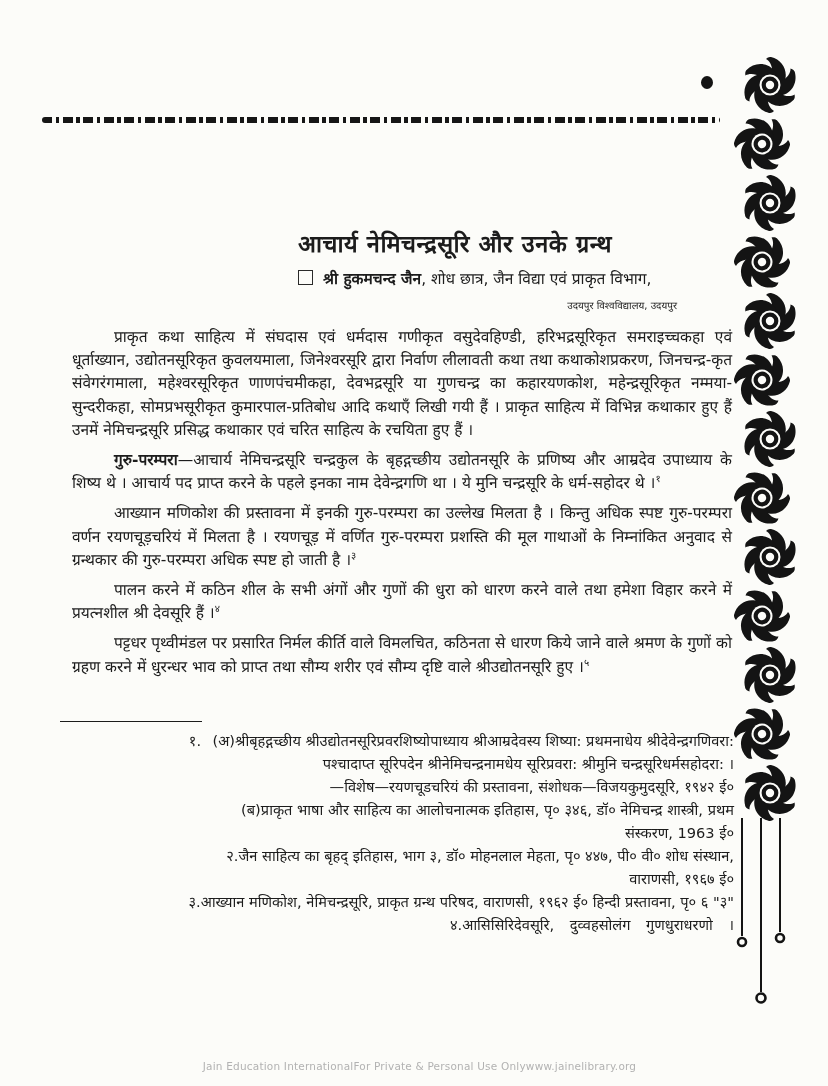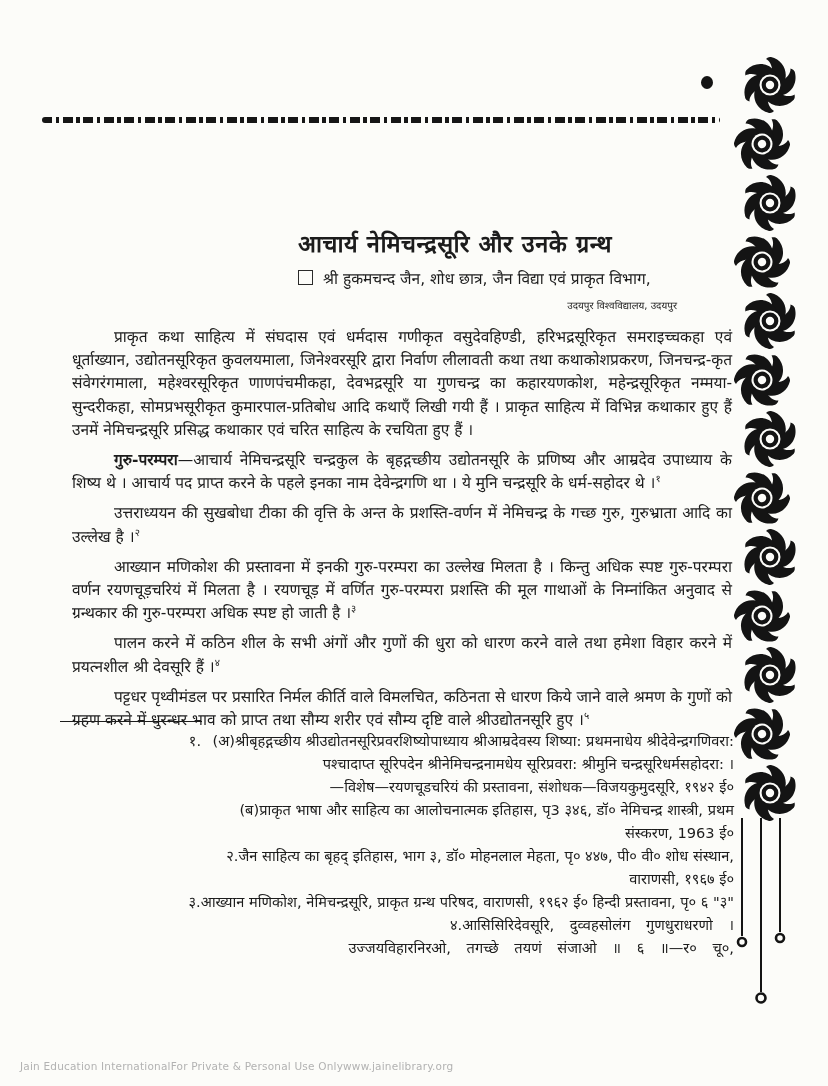--- a/index.html
+++ b/index.html
@@ -32,21 +32,21 @@
   .header-block{position:absolute;left:298px;top:228px;width:426px;}
   .doc-title{
     font-size:23.5px;font-weight:bold;letter-spacing:0.5px;
     line-height:32px;white-space:nowrap;
   }
   .byline{margin-top:8px;font-size:15.5px;line-height:22px;white-space:nowrap;}
   .checkbox{
     display:inline-block;width:13px;height:13px;
     border:1.8px solid #2a2a2a;vertical-align:-1px;margin-right:10px;
   }
-  .author-name{font-weight:normal;}
+  .author-name{font-weight:bold;}
   .affiliation{
     margin-top:5px;font-size:10px;line-height:22px;
     text-align:right;padding-right:47px;
   }
   
   .main-text{
     position:absolute;left:72px;top:326px;width:660px;
     font-size:15.5px;line-height:23.2px;text-align:justify;
   }
   .main-text p{margin:0 0 7px 0;text-indent:42px;}
@@ -67,21 +67,21 @@
   .fs{display:inline-block;width:34px;}
   .ind44{padding-left:44px;}
   .ind78{padding-left:78px;}
   .ind100{padding-left:100px;}
   .ind103{padding-left:103px;}
   .ind233{padding-left:233px;}
   .verse{word-spacing:11px;}
   
   .footer{
     position:absolute;left:0;bottom:14px;width:828px;
-    display:flex;justify-content:flex-start;align-items:center;
+    display:flex;justify-content:center;align-items:center;
     box-sizing:border-box;padding:0 9px 0 20px;
     font-size:10.5px;color:#b2b2b2;letter-spacing:0.2px;
   }
 </style>
 </head>
 <body>
 
 <div id="page">
 
   <div class="corner-dot"></div>
@@ -128,46 +128,44 @@
     <div class="doc-title">आचार्य नेमिचन्द्रसूरि और उनके ग्रन्थ</div>
     <div class="byline">
       <span class="checkbox"></span><span class="author-name">श्री हुकमचन्द जैन</span><span>, शोध छात्र, जैन विद्या एवं प्राकृत विभाग,</span>
     </div>
     <div class="affiliation">उदयपुर विश्वविद्यालय, उदयपुर</div>
   </div>
 
   <div class="main-text">
     <p><span>प्राकृत कथा साहित्य में संघदास एवं धर्मदास गणीकृत वसुदेवहिण्डी, हरिभद्रसूरिकृत समराइच्चकहा एवं धूर्ताख्यान, उद्योतनसूरिकृत कुवलयमाला, जिनेश्वरसूरि द्वारा निर्वाण लीलावती कथा तथा कथाकोशप्रकरण, जिनचन्द्र-कृत संवेगरंगमाला, महेश्वरसूरिकृत णाणपंचमीकहा, देवभद्रसूरि या गुणचन्द्र का कहारयणकोश, महेन्द्रसूरिकृत नम्मया-सुन्दरीकहा, सोमप्रभसूरीकृत कुमारपाल-प्रतिबोध आदि कथाएँ लिखी गयी हैं । प्राकृत साहित्य में विभिन्न कथाकार हुए हैं उनमें नेमिचन्द्रसूरि प्रसिद्ध कथाकार एवं चरित साहित्य के रचयिता हुए हैं ।</span></p>
     <p><span class="lead">गुरु-परम्परा</span><span>—आचार्य नेमिचन्द्रसूरि चन्द्रकुल के बृहद्गच्छीय उद्योतनसूरि के प्रणिष्य और आम्रदेव उपाध्याय के शिष्य थे । आचार्य पद प्राप्त करने के पहले इनका नाम देवेन्द्रगणि था । ये मुनि चन्द्रसूरि के धर्म-सहोदर थे ।</span><sup class="fnref">१</sup></p>
-    <p><span>उत्तराध्ययन की सुखबोधा टीका की वृत्ति के अन्त के प्रशस्ति-वर्णन में नेमिचन्द्र के गच्छ गुरु, गुरुभ्राता आदि का उल्लेख है ।</span><sup class="fnref">२</sup></p>
     <p><span>आख्यान मणिकोश की प्रस्तावना में इनकी गुरु-परम्परा का उल्लेख मिलता है । किन्तु अधिक स्पष्ट गुरु-परम्परा वर्णन रयणचूड़चरियं में मिलता है । रयणचूड़ में वर्णित गुरु-परम्परा प्रशस्ति की मूल गाथाओं के निम्नांकित अनुवाद से ग्रन्थकार की गुरु-परम्परा अधिक स्पष्ट हो जाती है ।</span><sup class="fnref">३</sup></p>
     <p><span>पालन करने में कठिन शील के सभी अंगों और गुणों की धुरा को धारण करने वाले तथा हमेशा विहार करने में प्रयत्नशील श्री देवसूरि हैं ।</span><sup class="fnref">४</sup></p>
     <p><span>पट्टधर पृथ्वीमंडल पर प्रसारित निर्मल कीर्ति वाले विमलचित, कठिनता से धारण किये जाने वाले श्रमण के गुणों को ग्रहण करने में धुरन्धर भाव को प्राप्त तथा सौम्य शरीर एवं सौम्य दृष्टि वाले श्रीउद्योतनसूरि हुए ।</span><sup class="fnref">५</sup></p>
   </div>
 
   <div class="fn-sep"></div>
 
   <div class="footnotes">
     <div>
       <div class="fl nowrap"><span class="fm">१.</span><span class="fs">(अ)</span><span>श्रीबृहद्गच्छीय श्रीउद्योतनसूरिप्रवरशिष्योपाध्याय श्रीआम्रदेवस्य शिष्या: प्रथमनाधेय श्रीदेवेन्द्रगणिवरा:</span></div>
       <div class="fl ind103 nowrap">पश्चादाप्त सूरिपदेन श्रीनेमिचन्द्रनामधेय सूरिप्रवरा: श्रीमुनि चन्द्रसूरिधर्मसहोदरा: ।</div>
       <div class="fl ind233 nowrap">—विशेष—रयणचूडचरियं की प्रस्तावना, संशोधक—विजयकुमुदसूरि, १९४२ ई०</div>
-      <div class="fl ind44 nowrap"><span class="fs">(ब)</span><span>प्राकृत भाषा और साहित्य का आलोचनात्मक इतिहास, पृ3 ३४६, डॉ० नेमिचन्द्र शास्त्री, प्रथम</span></div>
+      <div class="fl ind44 nowrap"><span class="fs">(ब)</span><span>प्राकृत भाषा और साहित्य का आलोचनात्मक इतिहास, पृ० ३४६, डॉ० नेमिचन्द्र शास्त्री, प्रथम</span></div>
       <div class="fl ind78 nowrap">संस्करण, 1963 ई०</div>
     </div>
     <div>
       <div class="fl nowrap"><span class="fm">२.</span><span>जैन साहित्य का बृहद् इतिहास, भाग ३, डॉ० मोहनलाल मेहता, पृ० ४४७, पी० वी० शोध संस्थान,</span></div>
       <div class="fl ind44 nowrap">वाराणसी, १९६७ ई०</div>
     </div>
     <div>
       <div class="fl nowrap"><span class="fm">३.</span><span>आख्यान मणिकोश, नेमिचन्द्रसूरि, प्राकृत ग्रन्थ परिषद, वाराणसी, १९६२ ई० हिन्दी प्रस्तावना, पृ० ६ "३"</span></div>
     </div>
     <div>
       <div class="fl nowrap verse"><span class="fm">४.</span><span>आसिसिरिदेवसूरि, दुव्वहसोलंग गुणधुराधरणो ।</span></div>
-      <div class="fl ind44 nowrap verse">उज्जयविहारनिरओ, तगच्छे तयणं संजाओ ॥ ६ ॥—र० चू०,</div>
     </div>
   </div>
 
   <div class="footer">
     <span>Jain Education International</span>
     <span>For Private &amp; Personal Use Only</span>
     <span>www.jainelibrary.org</span>
   </div>
 
 </div>

